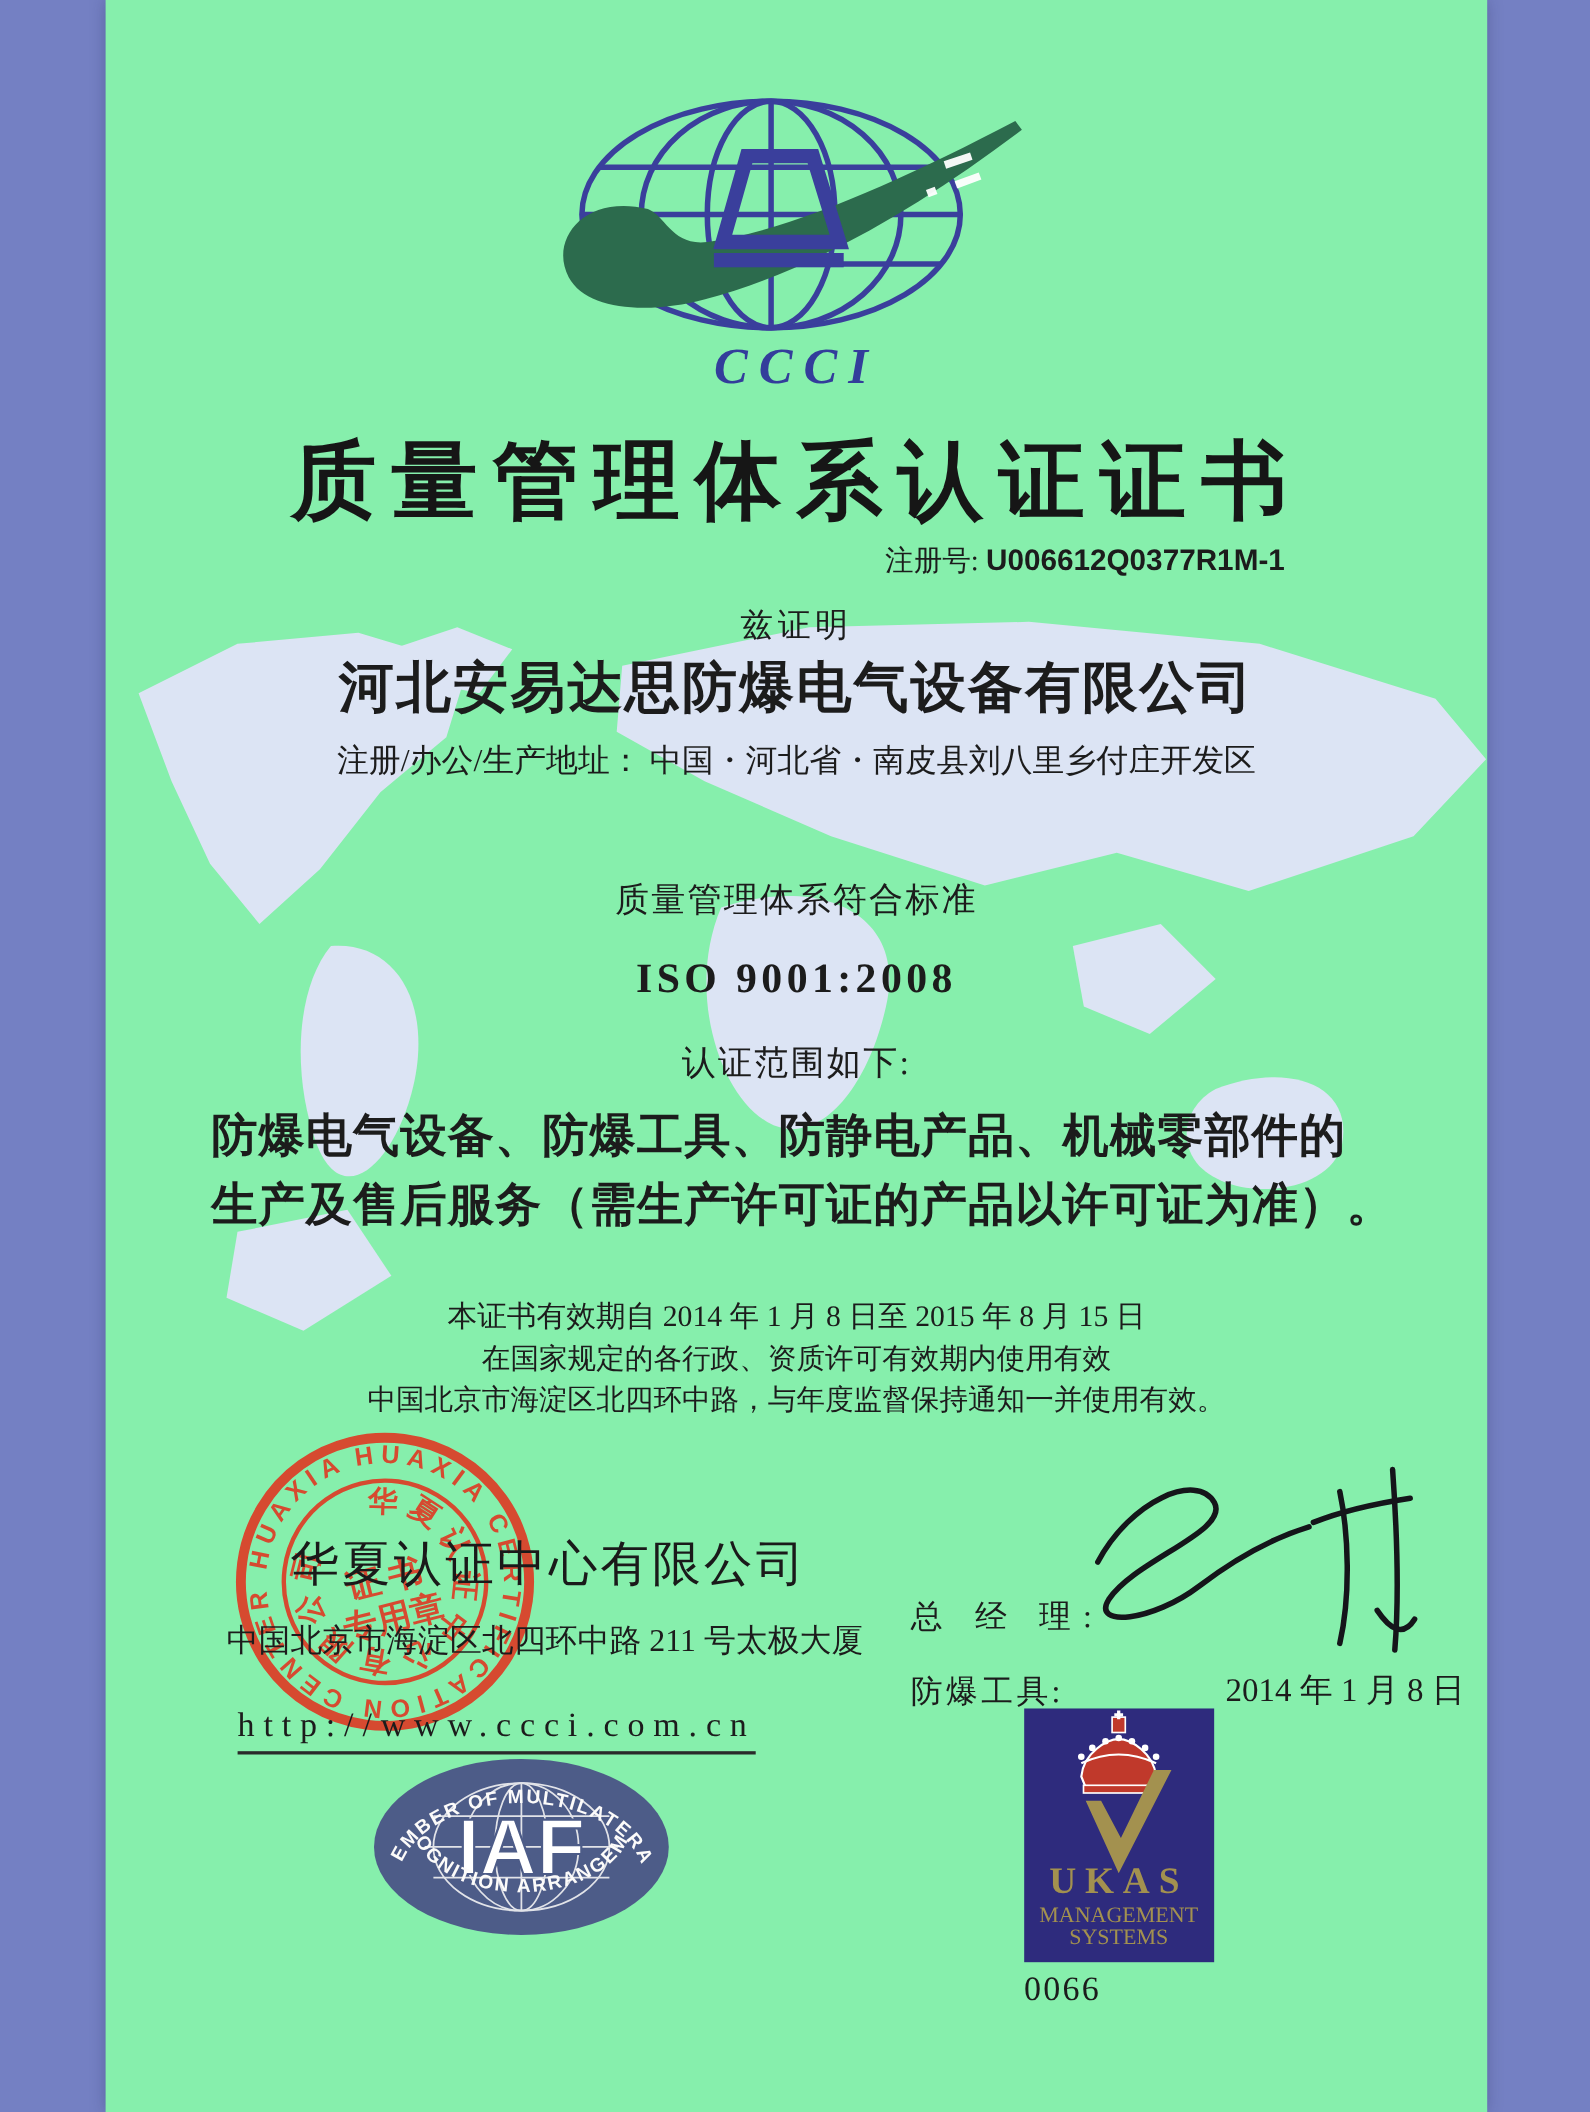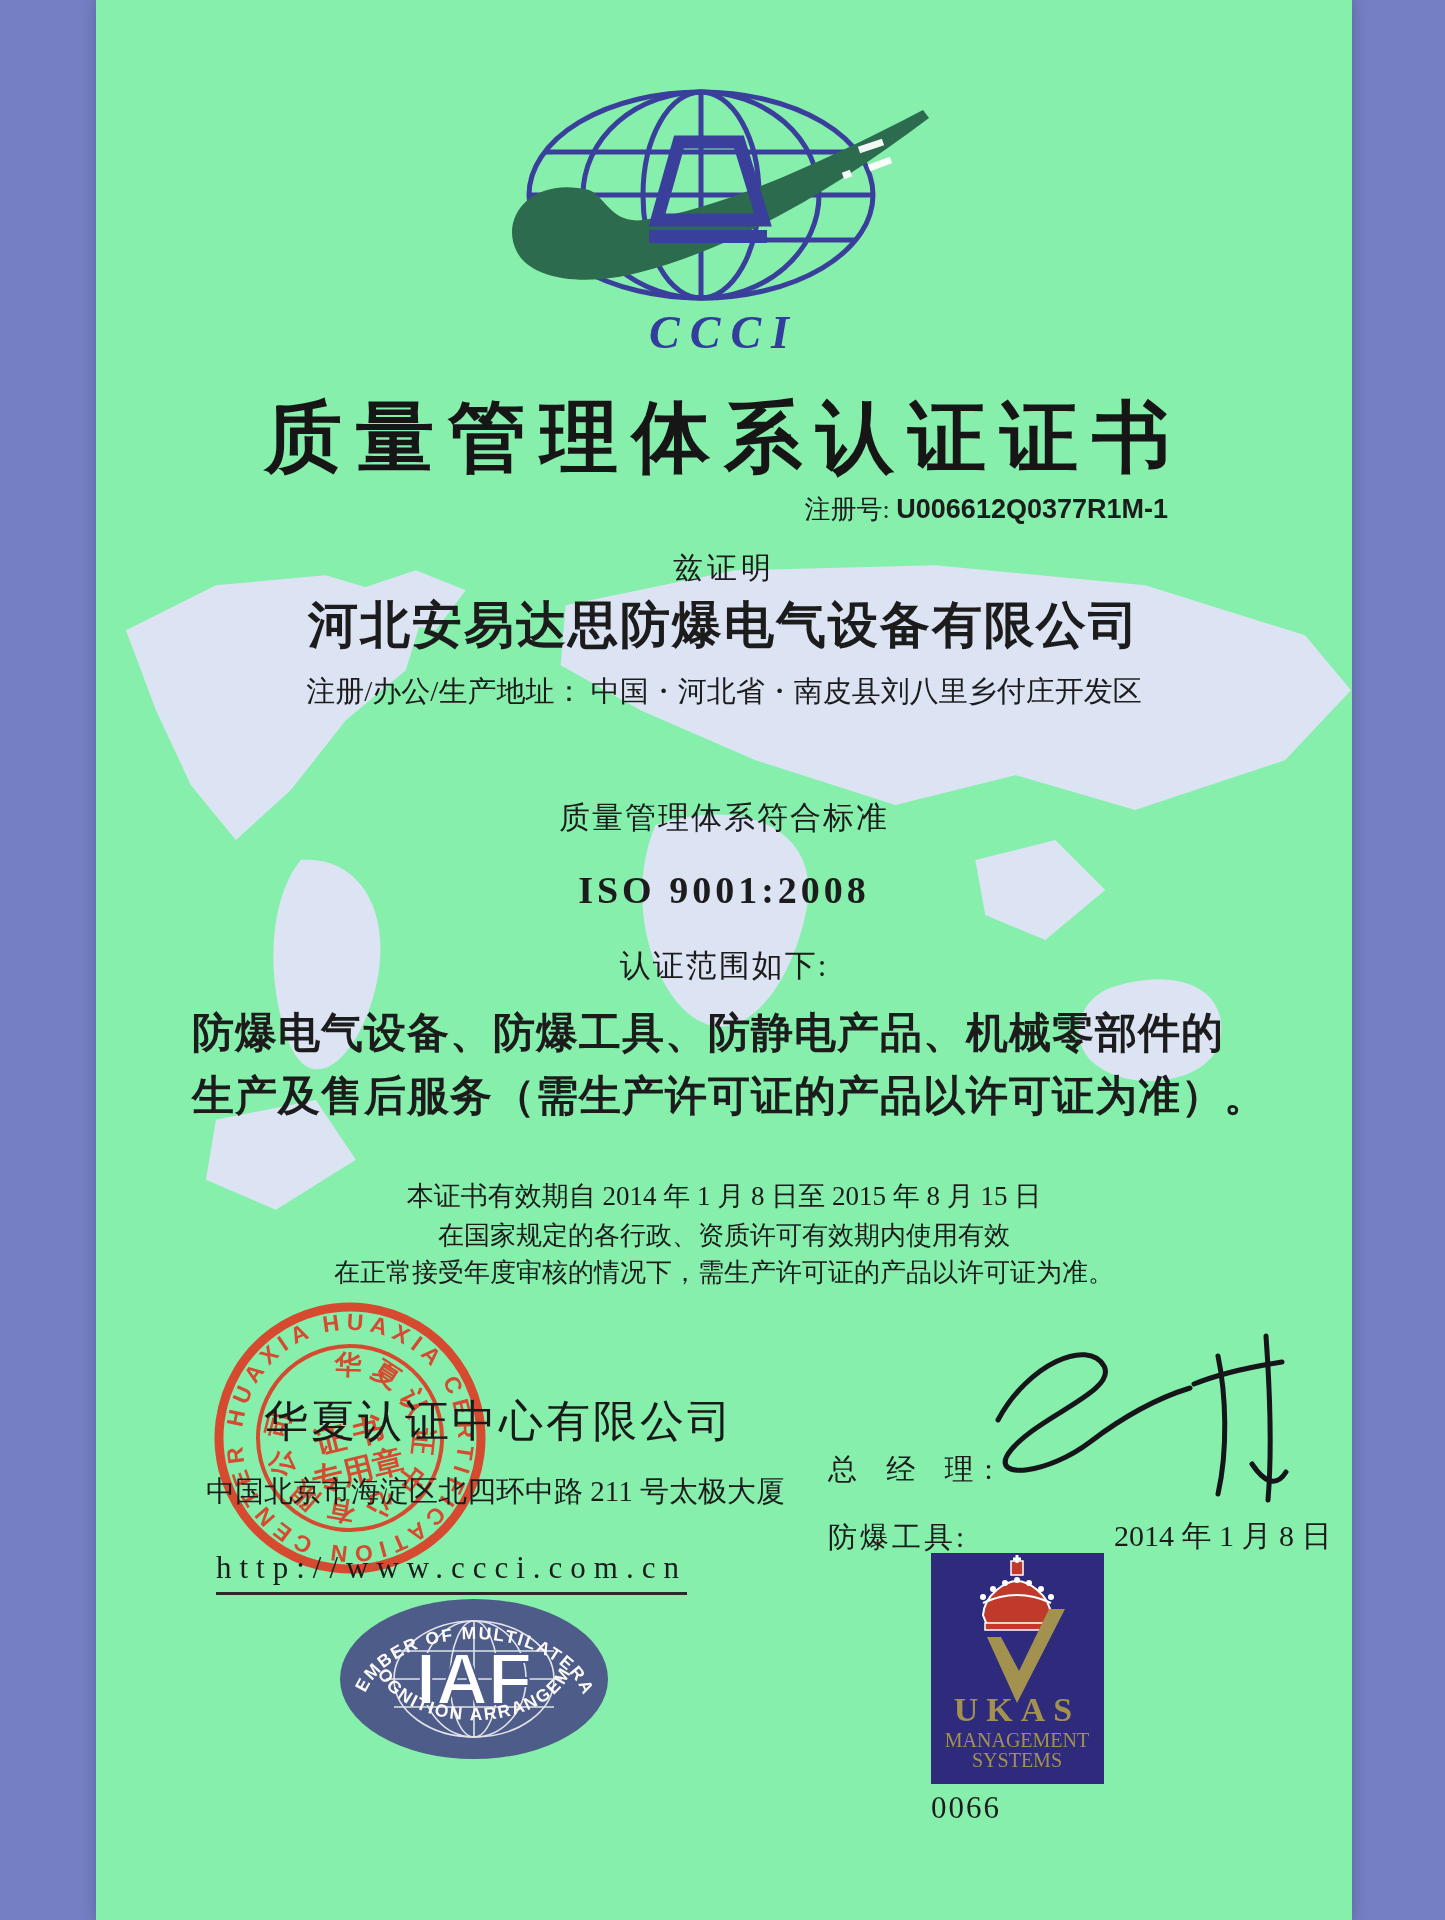--- a/index.html
+++ b/index.html
@@ -125,21 +125,21 @@
 
   <div class="abs ctr scope-head">认证范围如下:</div>
 
   <div class="abs scope">
     <div>防爆电气设备、防爆工具、防静电产品、机械零部件的</div>
     <div>生产及售后服务（需生产许可证的产品以许可证为准）。</div>
   </div>
 
   <div class="abs ctr valid1">本证书有效期自 2014 年 1 月 8 日至 2015 年 8 月 15 日</div>
   <div class="abs ctr valid2">在国家规定的各行政、资质许可有效期内使用有效</div>
-  <div class="abs ctr valid3">在正常接受年度审核的情况下，需生产许可证的产品以许可证为准。</div>
+  <div class="abs ctr valid3">中国北京市海淀区北四环中路，与年度监督保持通知一并使用有效。</div>
 
   <svg class="abs stamp-svg" viewBox="0 0 276 276" aria-hidden="true">
     <defs>
       <path id="ringEn" d="M138,30 a108,108 0 1,1 -0.01,0 z"></path>
       <path id="ringCn" d="M138,74 a64,64 0 1,1 -0.01,0 z"></path>
     </defs>
     <g transform="rotate(-14 138 138)" stroke="none">
       <circle cx="138" cy="138" r="131" fill="none" stroke="#dd3d26" stroke-width="9"></circle>
       <circle cx="138" cy="138" r="92" fill="none" stroke="#dd3d26" stroke-width="4"></circle>
       <text fill="#dd3d26" font-size="23" font-weight="bold" font-family="Liberation Sans, sans-serif" letter-spacing="6">

